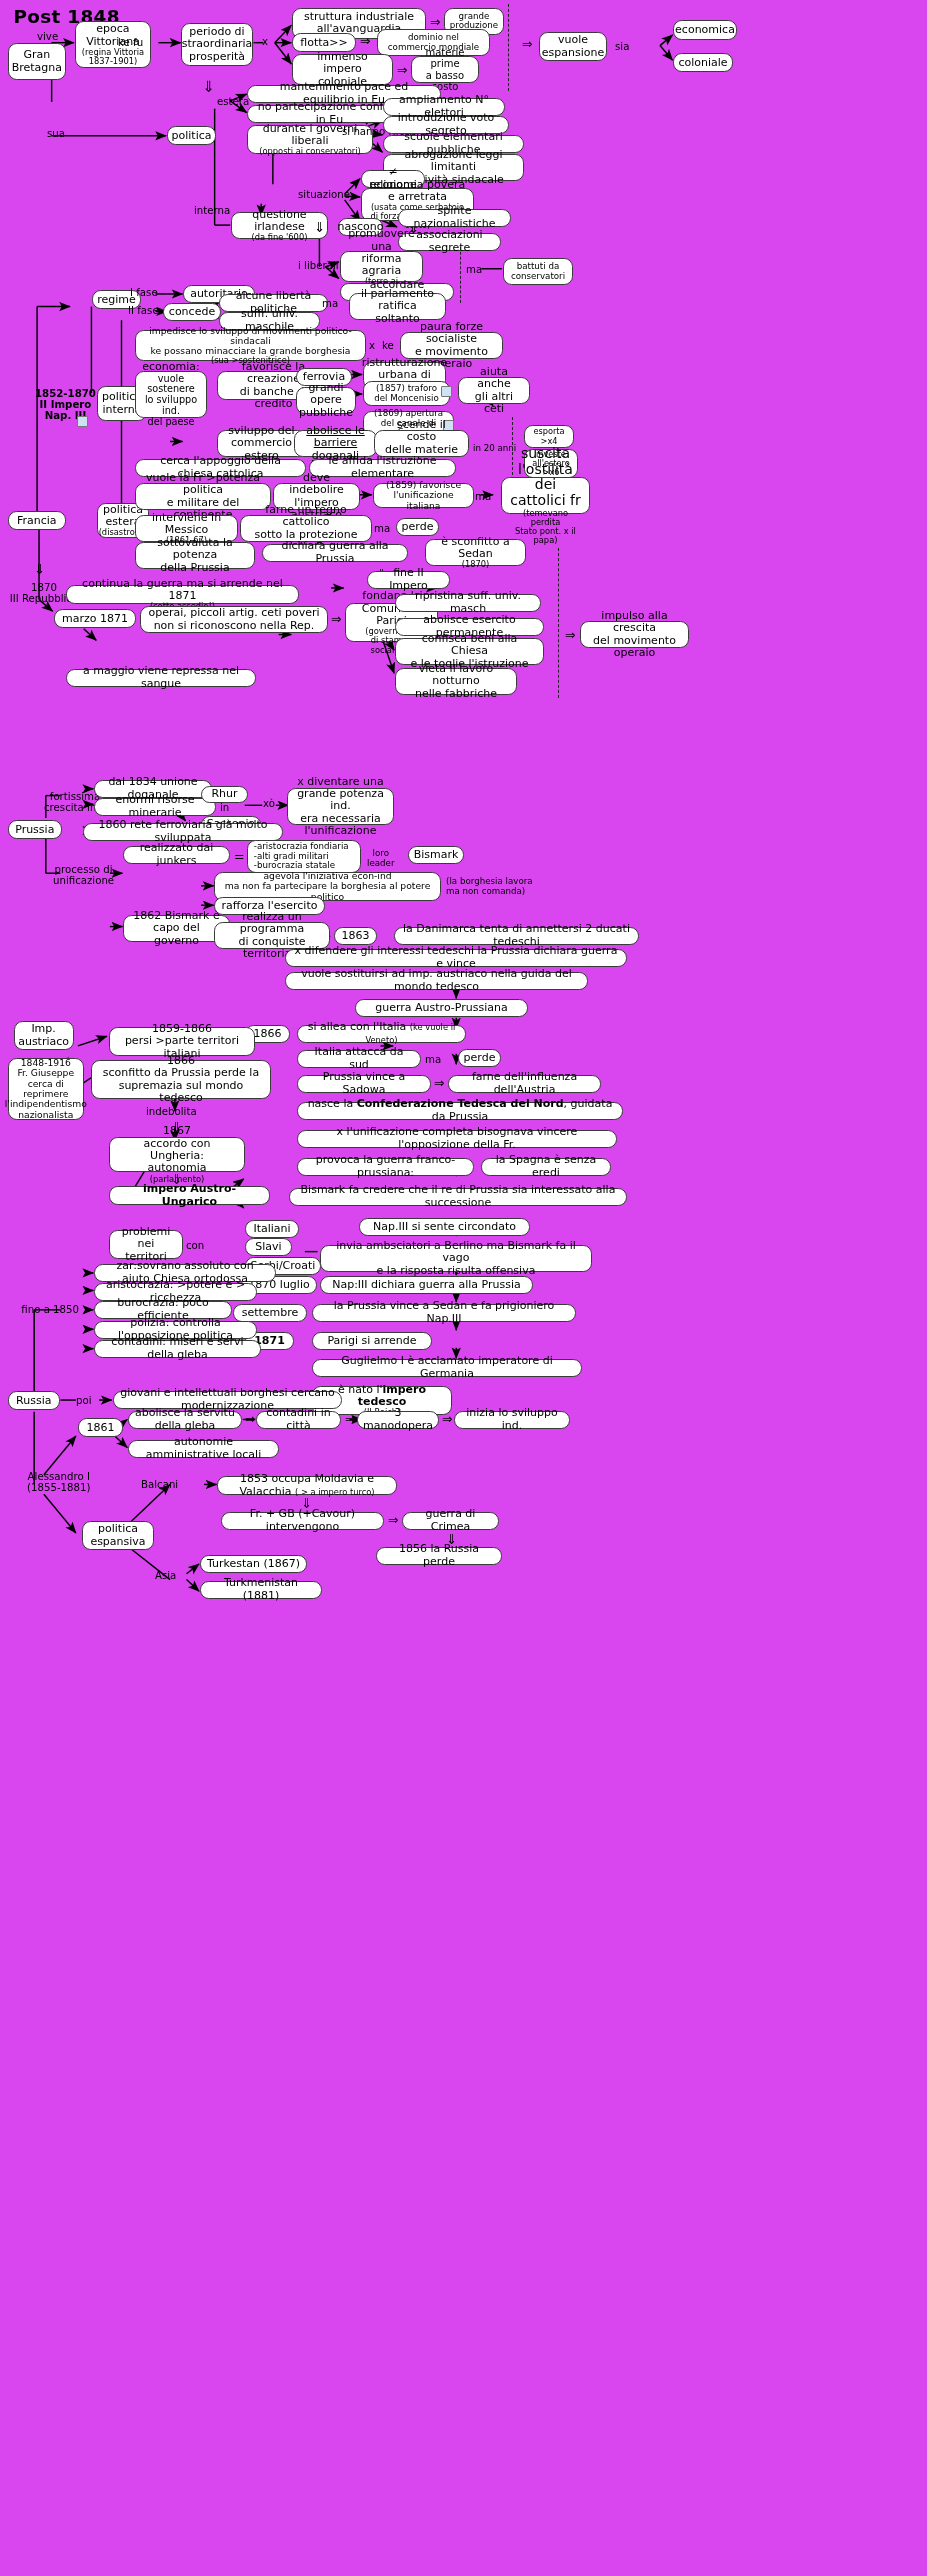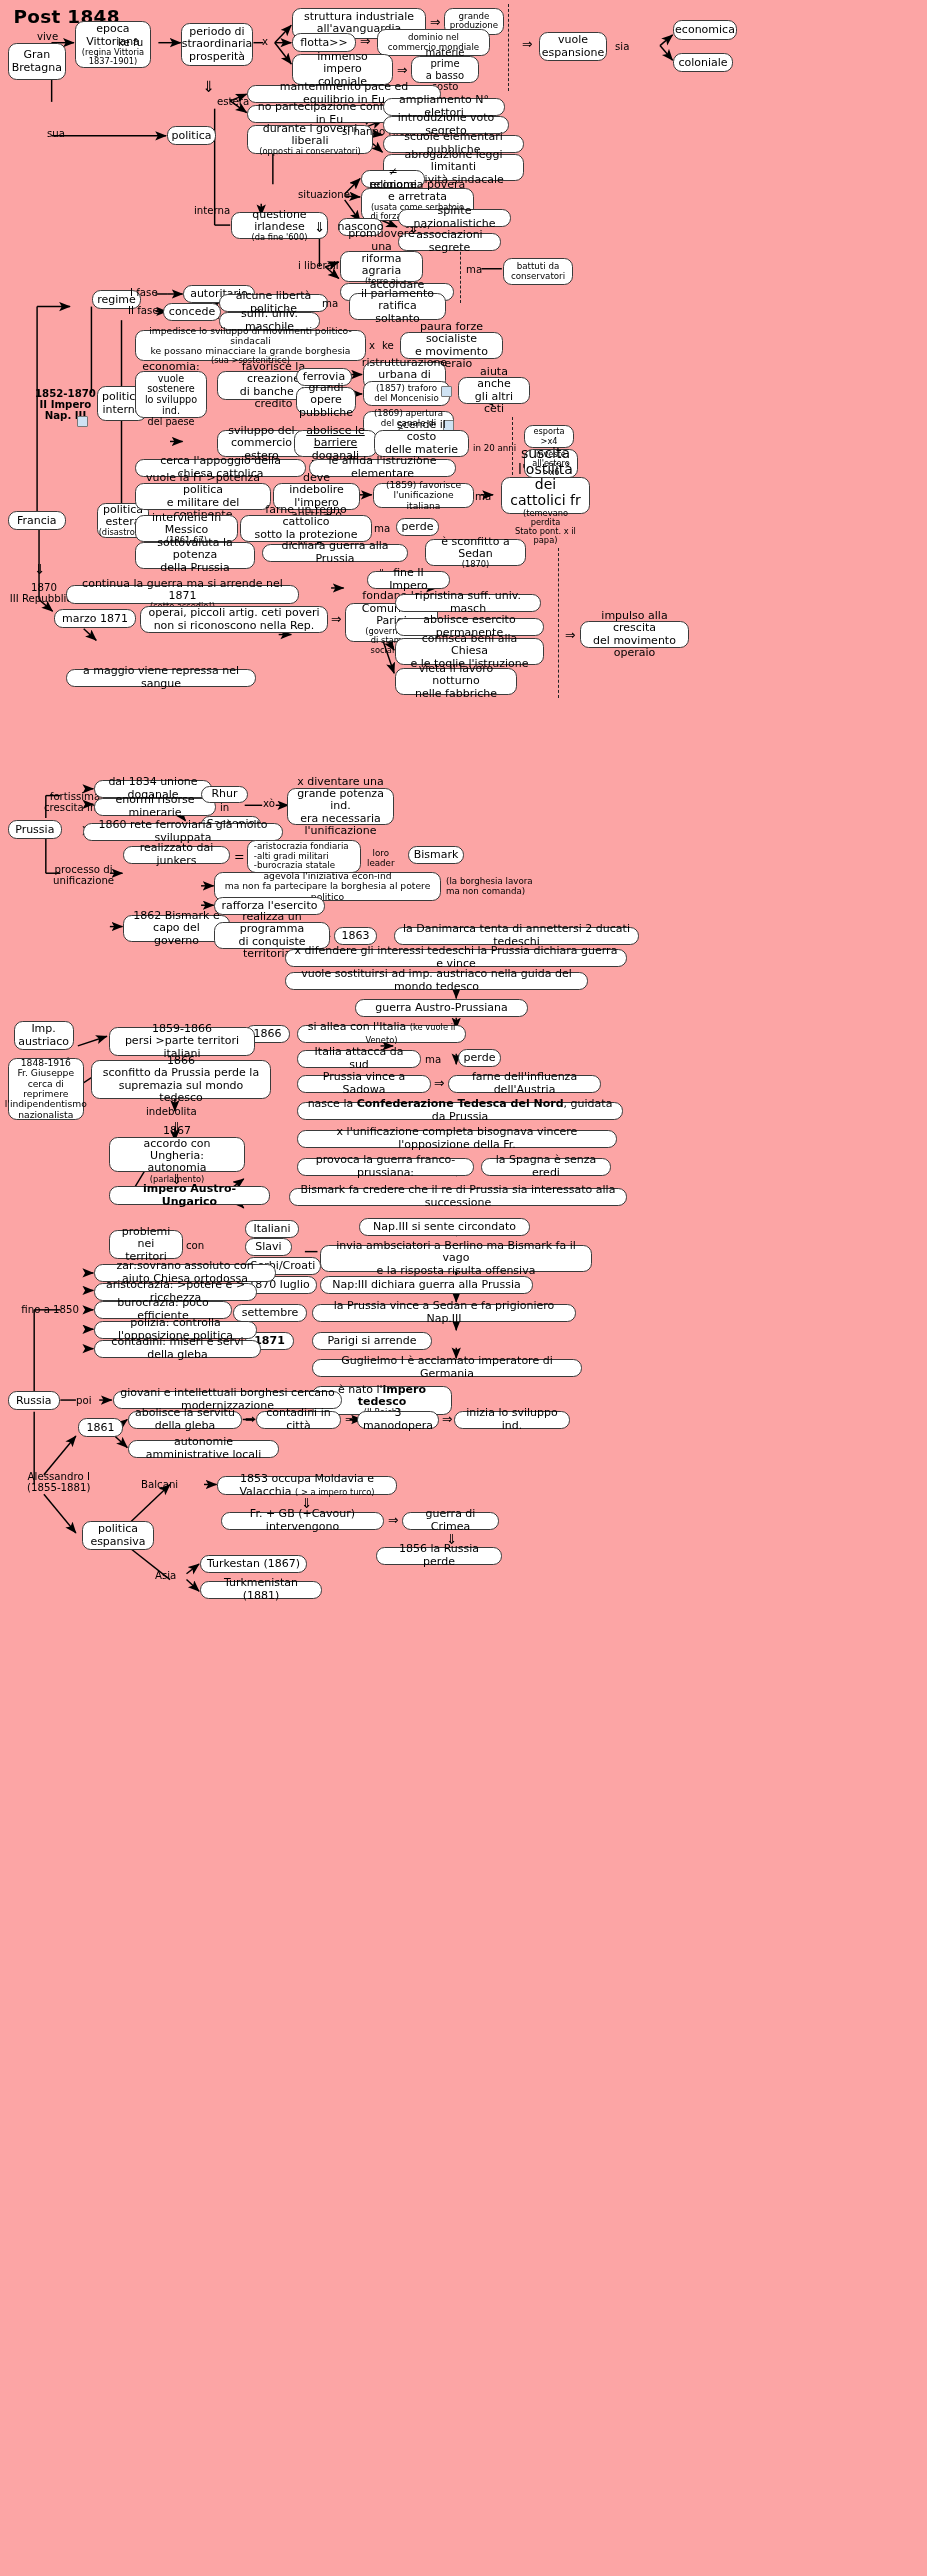--- a/index.html
+++ b/index.html
@@ -1,17 +1,17 @@
 <!DOCTYPE html>
 <html><head>
 <meta charset="utf-8">
 <style>
   html,body{margin:0;padding:0;background:#fff;}
   body{font-family:"DejaVu Sans","Liberation Sans",sans-serif;color:#000;}
-  #page{position:relative;width:928px;height:2576px;overflow:hidden;background:#fca5a5;}
+  #page{position:relative;width:928px;height:2576px;overflow:hidden;background:#d946ef;}
   .node{position:absolute;border:1.5px solid #3a3a3a;border-radius:8.7px;background:#fff;
         display:flex;flex-direction:column;align-items:center;justify-content:center;
         text-align:center;line-height:1.12;box-sizing:border-box;padding:1.9px 5.8px;
         font-size:11px;}
   .node .sub{font-size:8.3px;line-height:1.1;}
   .node.b{font-weight:bold;}
   .lbl{position:absolute;font-size:10.2px;white-space:nowrap;line-height:1.1;text-align:center;}
   .lbl.sm{font-size:8.7px;}
   .lbl.b{font-weight:bold;}
   .title{position:absolute;font-weight:bold;font-size:18.4px;letter-spacing:0.3px;}

